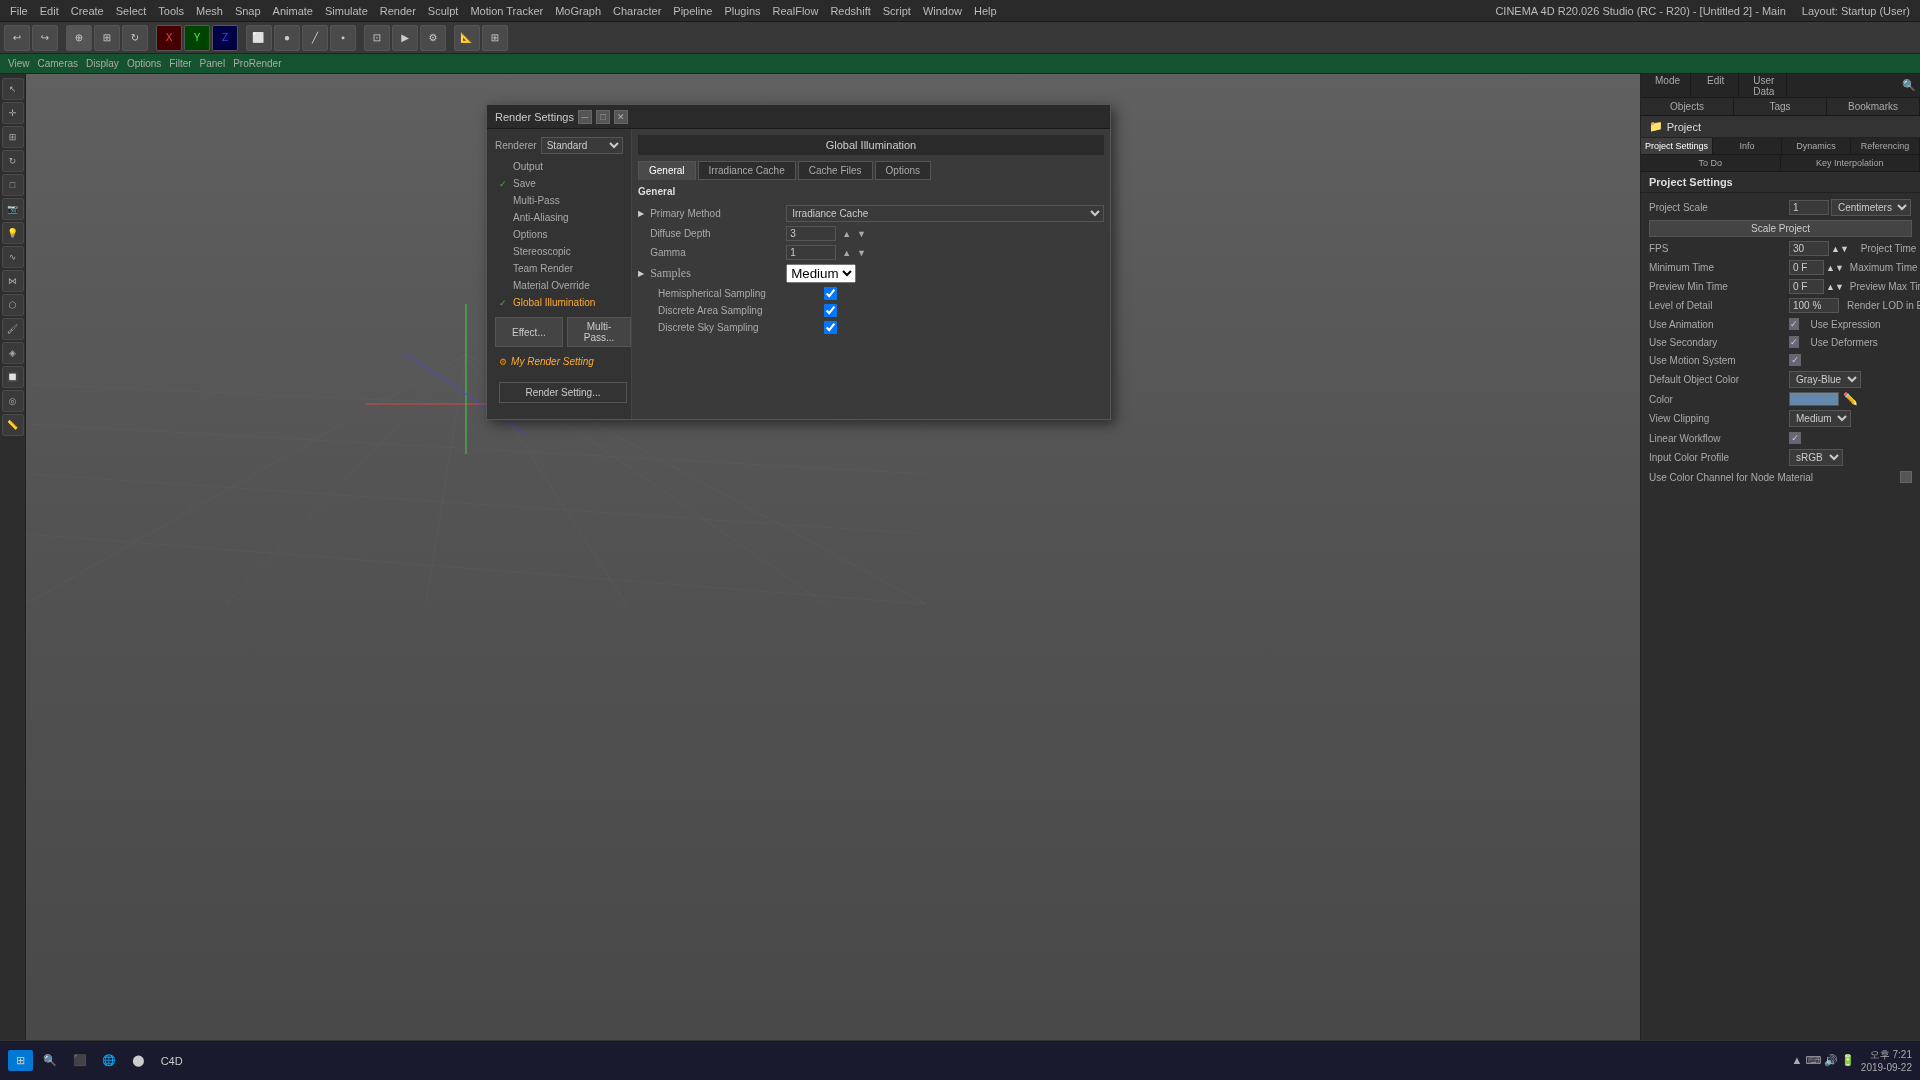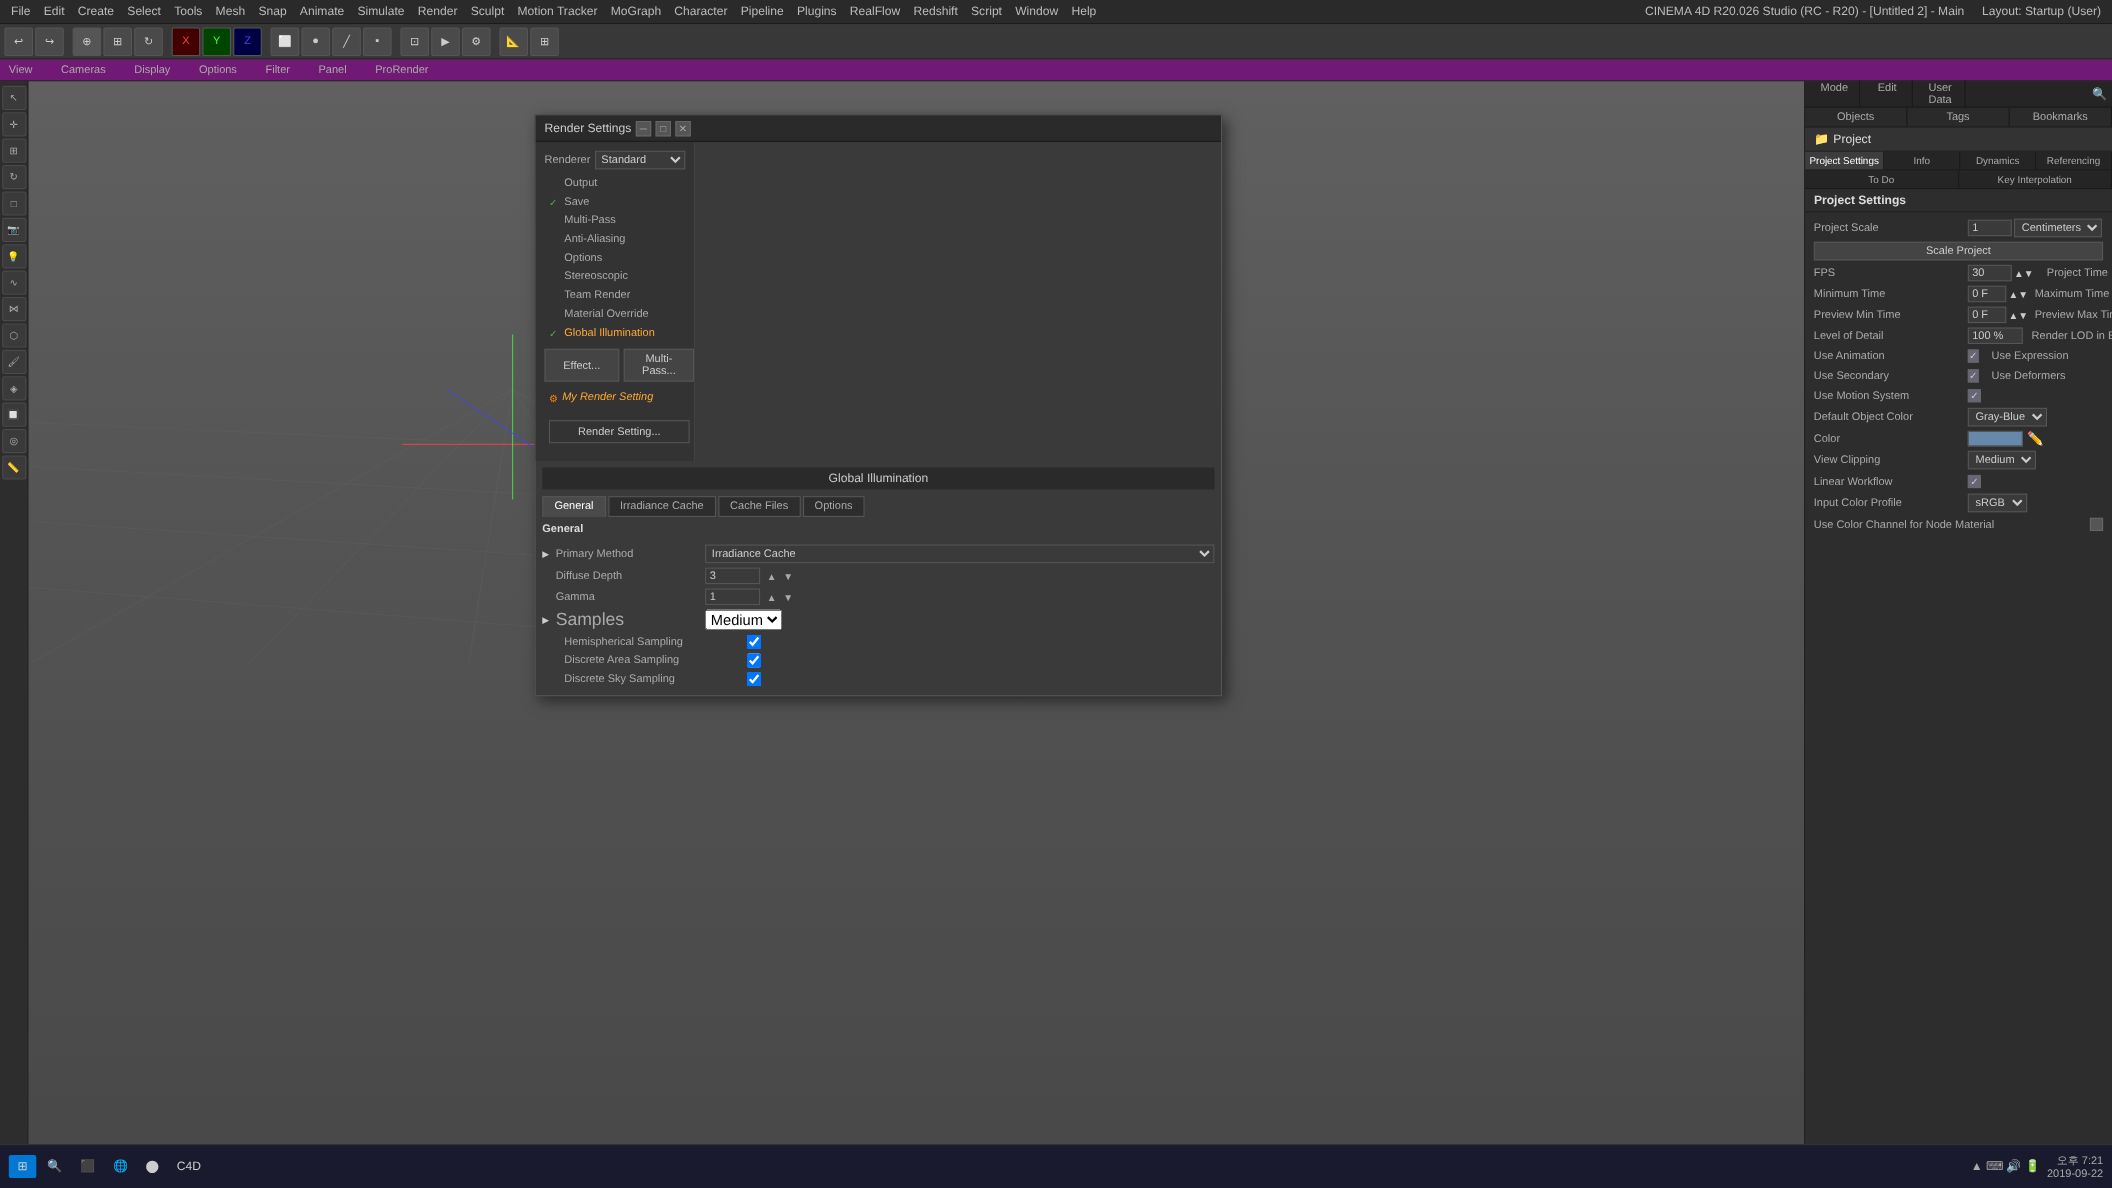--- a/index.html
+++ b/index.html
@@ -9,21 +9,21 @@
     .menu-bar { background: #2a2a2a; height: 22px; display: flex; align-items: center; padding: 0 4px; border-bottom: 1px solid #1a1a1a; }
     .menu-bar span { padding: 0 6px; color: #bbb; cursor: pointer; font-size: 11px; }
     .title-bar-right { margin-left: auto; display: flex; align-items: center; gap: 4px; color: #999; font-size: 10px; }
 
     
     .toolbar { background: #383838; height: 32px; display: flex; align-items: center; padding: 0 4px; gap: 2px; border-bottom: 1px solid #222; }
     .toolbar-btn { width: 26px; height: 26px; background: #4a4a4a; border: 1px solid #555; display: flex; align-items: center; justify-content: center; cursor: pointer; color: #ccc; font-size: 10px; border-radius: 2px; }
     .toolbar-sep { width: 4px; }
 
     
-    .view-tabs { background: #701a75; height: 20px; display: flex; align-items: center; padding: 0 8px; gap: 26px; border-bottom: 1px solid #222; }
+    .view-tabs { background: #14532d; height: 20px; display: flex; align-items: center; padding: 0 8px; gap: 8px; border-bottom: 1px solid #222; }
     .view-tabs span { color: #aaa; font-size: 10px; cursor: pointer; }
 
     
     .left-toolbar { width: 26px; background: #2d2d2d; border-right: 1px solid #222; display: flex; flex-direction: column; align-items: center; padding: 4px 0; gap: 2px; }
     .lt-btn { width: 22px; height: 22px; background: #3a3a3a; border: 1px solid #4a4a4a; display: flex; align-items: center; justify-content: center; cursor: pointer; font-size: 9px; color: #aaa; border-radius: 2px; }
 
     
     .viewport { flex: 1; background: linear-gradient(180deg, #5a5a5a 0%, #4a4a4a 100%); position: relative; overflow: hidden; }
     .viewport-label { position: absolute; top: 4px; left: 8px; color: #aaa; font-size: 11px; }
     .fps-bar { position: absolute; bottom: 0; left: 0; right: 0; height: 20px; background: #2a2a2a; display: flex; align-items: center; justify-content: space-between; padding: 0 8px; font-size: 10px; color: #aaa; border-top: 1px solid #1a1a1a; }
@@ -45,42 +45,42 @@
     .checkbox.checked::after { content: '✓'; font-size: 9px; color: #ccc; display: flex; align-items: center; justify-content: center; }
     .color-swatch { width: 50px; height: 14px; background: #6688aa; border: 1px solid #555; display: inline-block; }
     .view-clip-select { background: #3a3a3a; border: 1px solid #555; color: #ccc; font-size: 10px; padding: 1px 2px; }
     .rp-bottom-btns { display: flex; gap: 4px; padding: 4px 8px; border-top: 1px solid #222; }
     .rp-bottom-btn { flex: 1; background: #444; border: 1px solid #555; color: #ccc; font-size: 10px; padding: 3px 4px; cursor: pointer; text-align: center; }
 
     
     .dialog-overlay { position: absolute; top: 30px; left: 460px; width: 625px; background: #3a3a3a; border: 1px solid #555; box-shadow: 4px 4px 12px rgba(0,0,0,0.5); z-index: 100; }
     .dialog-titlebar { background: #2a2a2a; height: 24px; display: flex; align-items: center; padding: 0 8px; gap: 4px; border-bottom: 1px solid #1a1a1a; }
     .dialog-ctrl { width: 14px; height: 14px; background: #555; border: 1px solid #666; display: flex; align-items: center; justify-content: center; font-size: 9px; color: #aaa; cursor: pointer; }
-    .dialog-body { display: flex; flex-direction: column; }
+    .dialog-body { display: flex; }
     .dialog-sidebar { width: 145px; background: #333; border-right: 1px solid #444; padding: 4px 0; }
     .dialog-renderer { display: flex; align-items: center; padding: 4px 8px; gap: 4px; }
     .dialog-renderer label { font-size: 10px; color: #aaa; }
     .dialog-renderer select { background: #3a3a3a; border: 1px solid #555; color: #ccc; font-size: 10px; flex: 1; padding: 1px; }
     .sidebar-item { padding: 3px 12px; font-size: 10px; color: #aaa; cursor: pointer; display: flex; align-items: center; gap: 4px; }
     .sidebar-item.active { color: #ffaa33; }
     .sidebar-item .check { width: 10px; color: #4CAF50; font-size: 9px; }
     .sidebar-item .dot { width: 6px; height: 6px; background: #ff8800; border-radius: 50%; }
     .dialog-main { flex: 1; padding: 6px; }
     .dialog-header { background: #2a2a2a; padding: 4px 8px; font-size: 11px; color: #ccc; text-align: center; margin-bottom: 6px; }
     .dialog-tabs { display: flex; gap: 2px; margin-bottom: 6px; }
     .dialog-tab { padding: 3px 10px; background: #2d2d2d; border: 1px solid #555; font-size: 10px; color: #aaa; cursor: pointer; }
     .dialog-tab.active { background: #4a4a4a; color: #fff; border-bottom-color: #4a4a4a; }
     .dialog-section { font-size: 10px; color: #ddd; font-weight: bold; margin-bottom: 6px; }
     .dialog-row { display: flex; align-items: center; padding: 2px 0; gap: 6px; }
     .dialog-row label { font-size: 10px; color: #aaa; width: 130px; }
     .dialog-row select { background: #3a3a3a; border: 1px solid #555; color: #ccc; font-size: 10px; flex: 1; padding: 1px; }
     .dialog-row input[type="number"] { background: #3a3a3a; border: 1px solid #555; color: #ccc; font-size: 10px; width: 50px; padding: 1px 3px; }
     .dialog-row .arrow { color: #aaa; font-size: 9px; cursor: pointer; }
     .samples-row { display: flex; align-items: center; gap: 6px; padding: 2px 0; }
-    .samples-row label { font-size: 16px; color: #aaa; width: 130px; }
+    .samples-row label { font-size: 12px; color: #aaa; width: 130px; font-family: Liberation Serif, serif; }
     .sampling-row { display: flex; align-items: center; padding: 2px 0; gap: 6px; margin-left: 20px; }
     .sampling-row label { font-size: 10px; color: #aaa; width: 160px; }
     .dialog-footer-btn { padding: 3px 16px; background: #444; border: 1px solid #555; color: #ccc; font-size: 10px; cursor: pointer; }
     .dialog-render-btn { background: #333; border: 1px solid #555; color: #ccc; font-size: 10px; padding: 4px 8px; margin: 4px; cursor: pointer; text-align: center; }
     .preset-row { display: flex; align-items: center; gap: 6px; padding: 2px 0 6px; }
     .preset-row label { font-size: 10px; color: #aaa; width: 80px; }
     .preset-row select { background: #3a3a3a; border: 1px solid #555; color: #ccc; font-size: 10px; flex: 1; padding: 1px; }
     .triangle { display: inline-block; font-size: 8px; }
 
     

